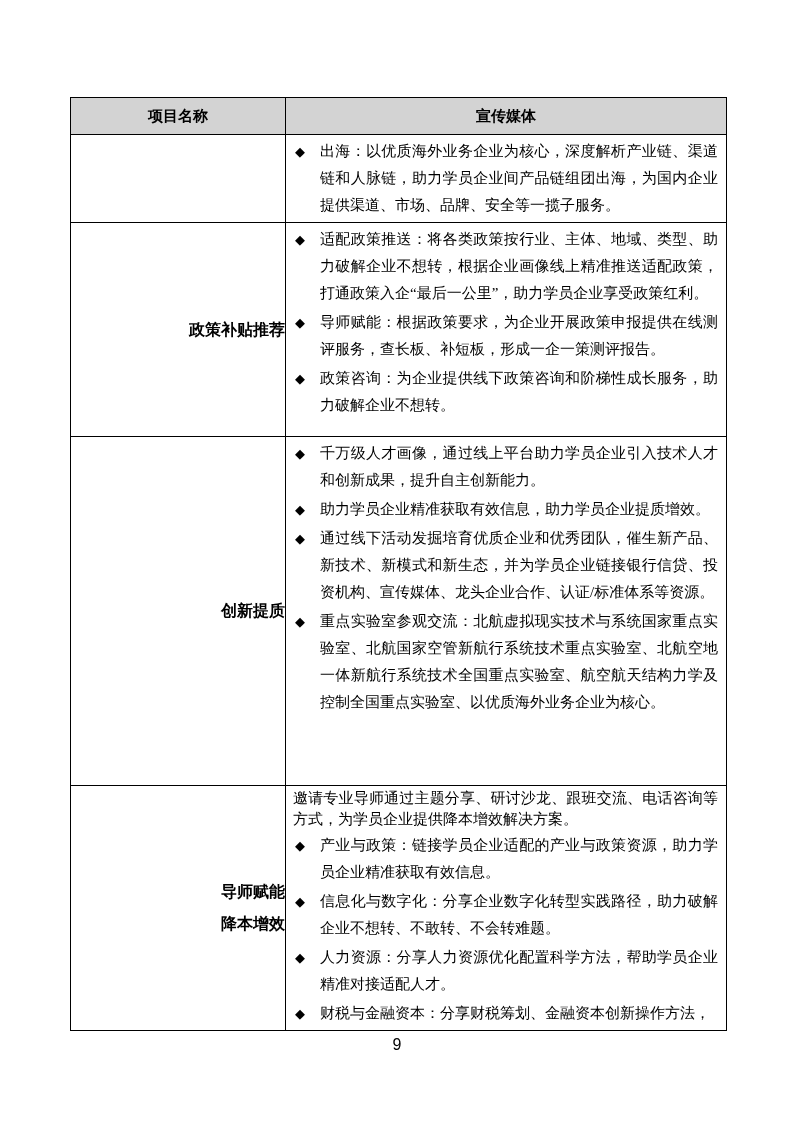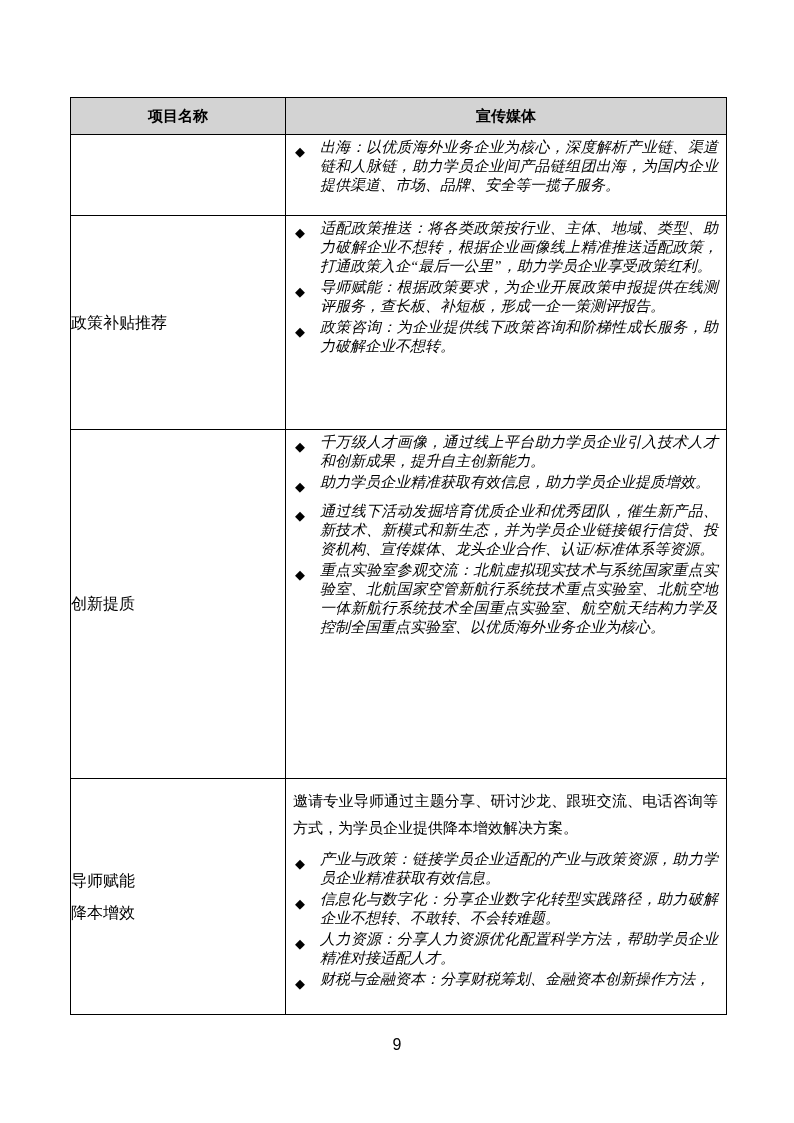--- a/index.html
+++ b/index.html
@@ -37,23 +37,23 @@
     background:var(--header-bg);
     height:37px;
     font-size:15px;
     font-weight:bold;
     text-align:center;
     font-family:"Liberation Sans","DejaVu Sans",sans-serif;
   }
   col.c1{width:215px;}
   col.c2{width:441px;}
   td.name-cell{
-    text-align:left;
+    text-align:right;
     vertical-align:middle;
-    font-weight:normal;
+    font-weight:bold;
     font-size:16px;
     font-family:"Liberation Sans","DejaVu Sans",sans-serif;
     line-height:32px;
   }
   td.content-cell{
     vertical-align:top;
     padding:1px 8px 1px 7px;
     font-size:15px;
   }
   .row1 td{height:81px;}
@@ -66,28 +66,27 @@
   }
   .bullet-marker{
     flex:0 0 27px;
     font-size:13px;
     line-height:27px;
     padding-left:2px;
     font-family:"DejaVu Sans",sans-serif;
   }
   .bullet-text{
     flex:1;
-    line-height:19px;
+    line-height:27px;
     text-align:justify;
-    font-style:italic;
   }
   .intro-text{
-    line-height:27px;
+    line-height:21px;
     text-align:justify;
-    margin:8px 0;
+    margin:1px 0;
   }
   .name-line{display:block;}
   .page-number{
     position:absolute;
     top:1036px;
     left:0;
     width:100%;
     text-align:center;
     font-size:16px;
     font-family:"Liberation Sans","DejaVu Sans",sans-serif;

